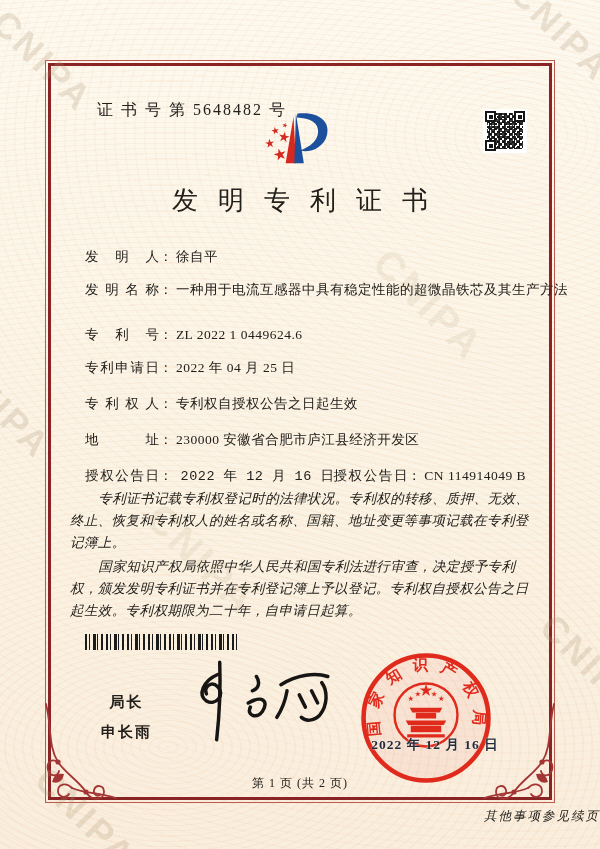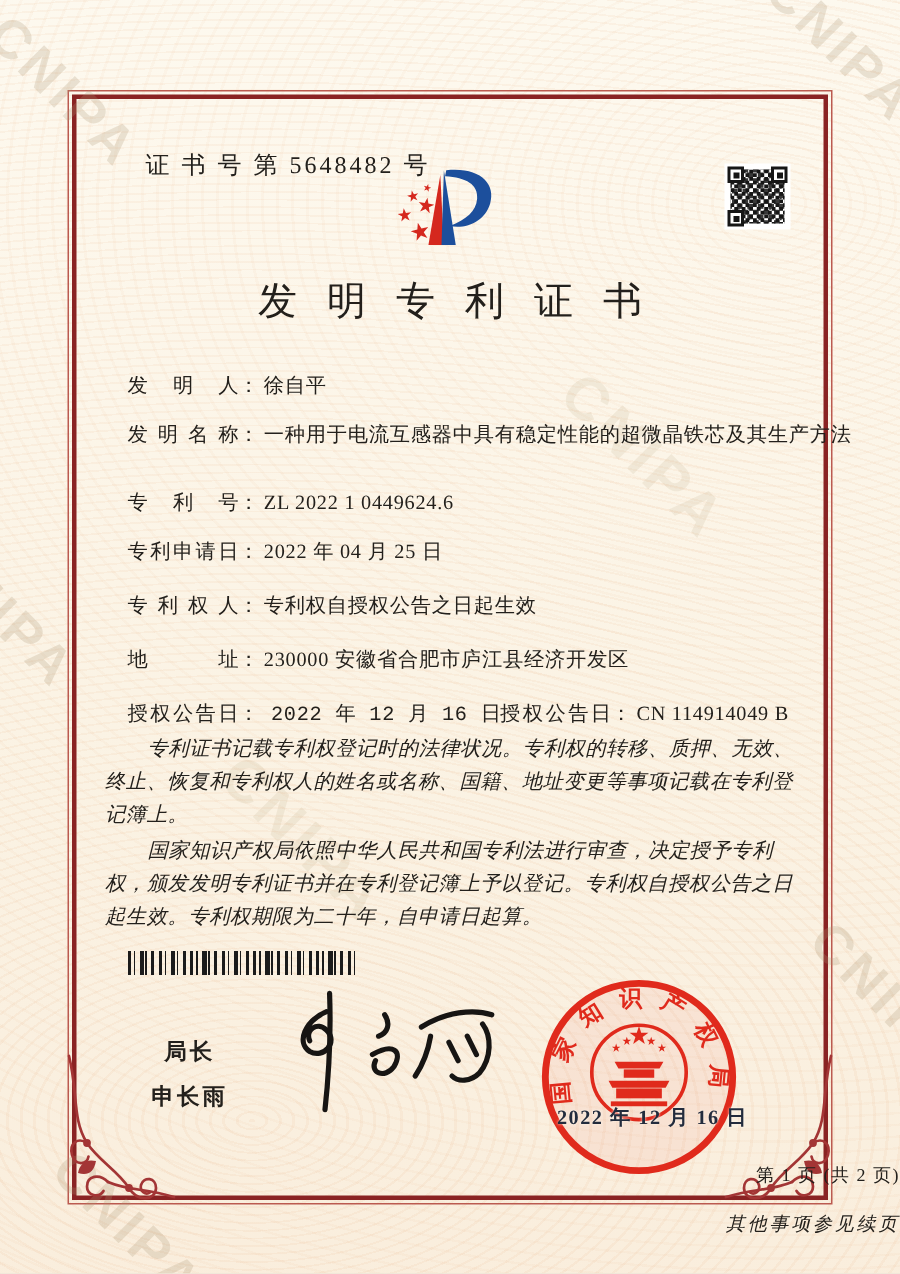--- a/index.html
+++ b/index.html
@@ -44,21 +44,21 @@
     background-image:repeating-linear-gradient(90deg,#1b1b1b 0 2px,transparent 2px 4px,#1b1b1b 4px 5px,
       transparent 5px 8px,#1b1b1b 8px 11px,transparent 11px 12px,#1b1b1b 12px 13px,transparent 13px 16px,
       #1b1b1b 16px 18px,transparent 18px 21px);}
   .director{position:absolute;left:101px;top:687px;font:700 15px "Liberation Sans","DejaVu Sans",sans-serif;
     line-height:30px;letter-spacing:2px;z-index:3;text-align:center;}
   .sig{position:absolute;left:172px;top:650px;width:175px;height:102px;z-index:3;}
   .seal{position:absolute;left:360px;top:652px;width:132px;height:132px;z-index:3;}
   .seal-date{position:absolute;left:356px;top:736px;width:158px;text-align:center;z-index:4;
     font:700 13.5px "Liberation Serif",serif;color:#232c3d;letter-spacing:1px;
     text-shadow:0 0 2px rgba(255,250,240,.9);}
-  .page-info{position:absolute;left:0;top:775px;width:100%;text-align:right;font-size:12px;letter-spacing:1px;z-index:2;}
+  .page-info{position:absolute;left:0;top:775px;width:100%;text-align:center;font-size:12px;letter-spacing:1px;z-index:2;}
   .cont-note{position:absolute;left:0;top:808px;width:100%;text-align:right;font-size:12.5px;
     font-style:italic;letter-spacing:2px;z-index:2;}
   .corner{position:absolute;width:82px;height:104px;z-index:2;}
   .corner.right{left:478px;top:700px;}
   .corner.left{left:40px;top:700px;transform:scaleX(-1);}
   .wm1{left:-20px;top:40px}.wm2{left:498px;top:10px}
   .wm3{left:360px;top:282px}.wm4{left:133px;top:537px}
   .wm5{left:-62px;top:387px}.wm6{left:528px;top:644px}.wm7{left:23px;top:797px}
 </style>
 </head>

